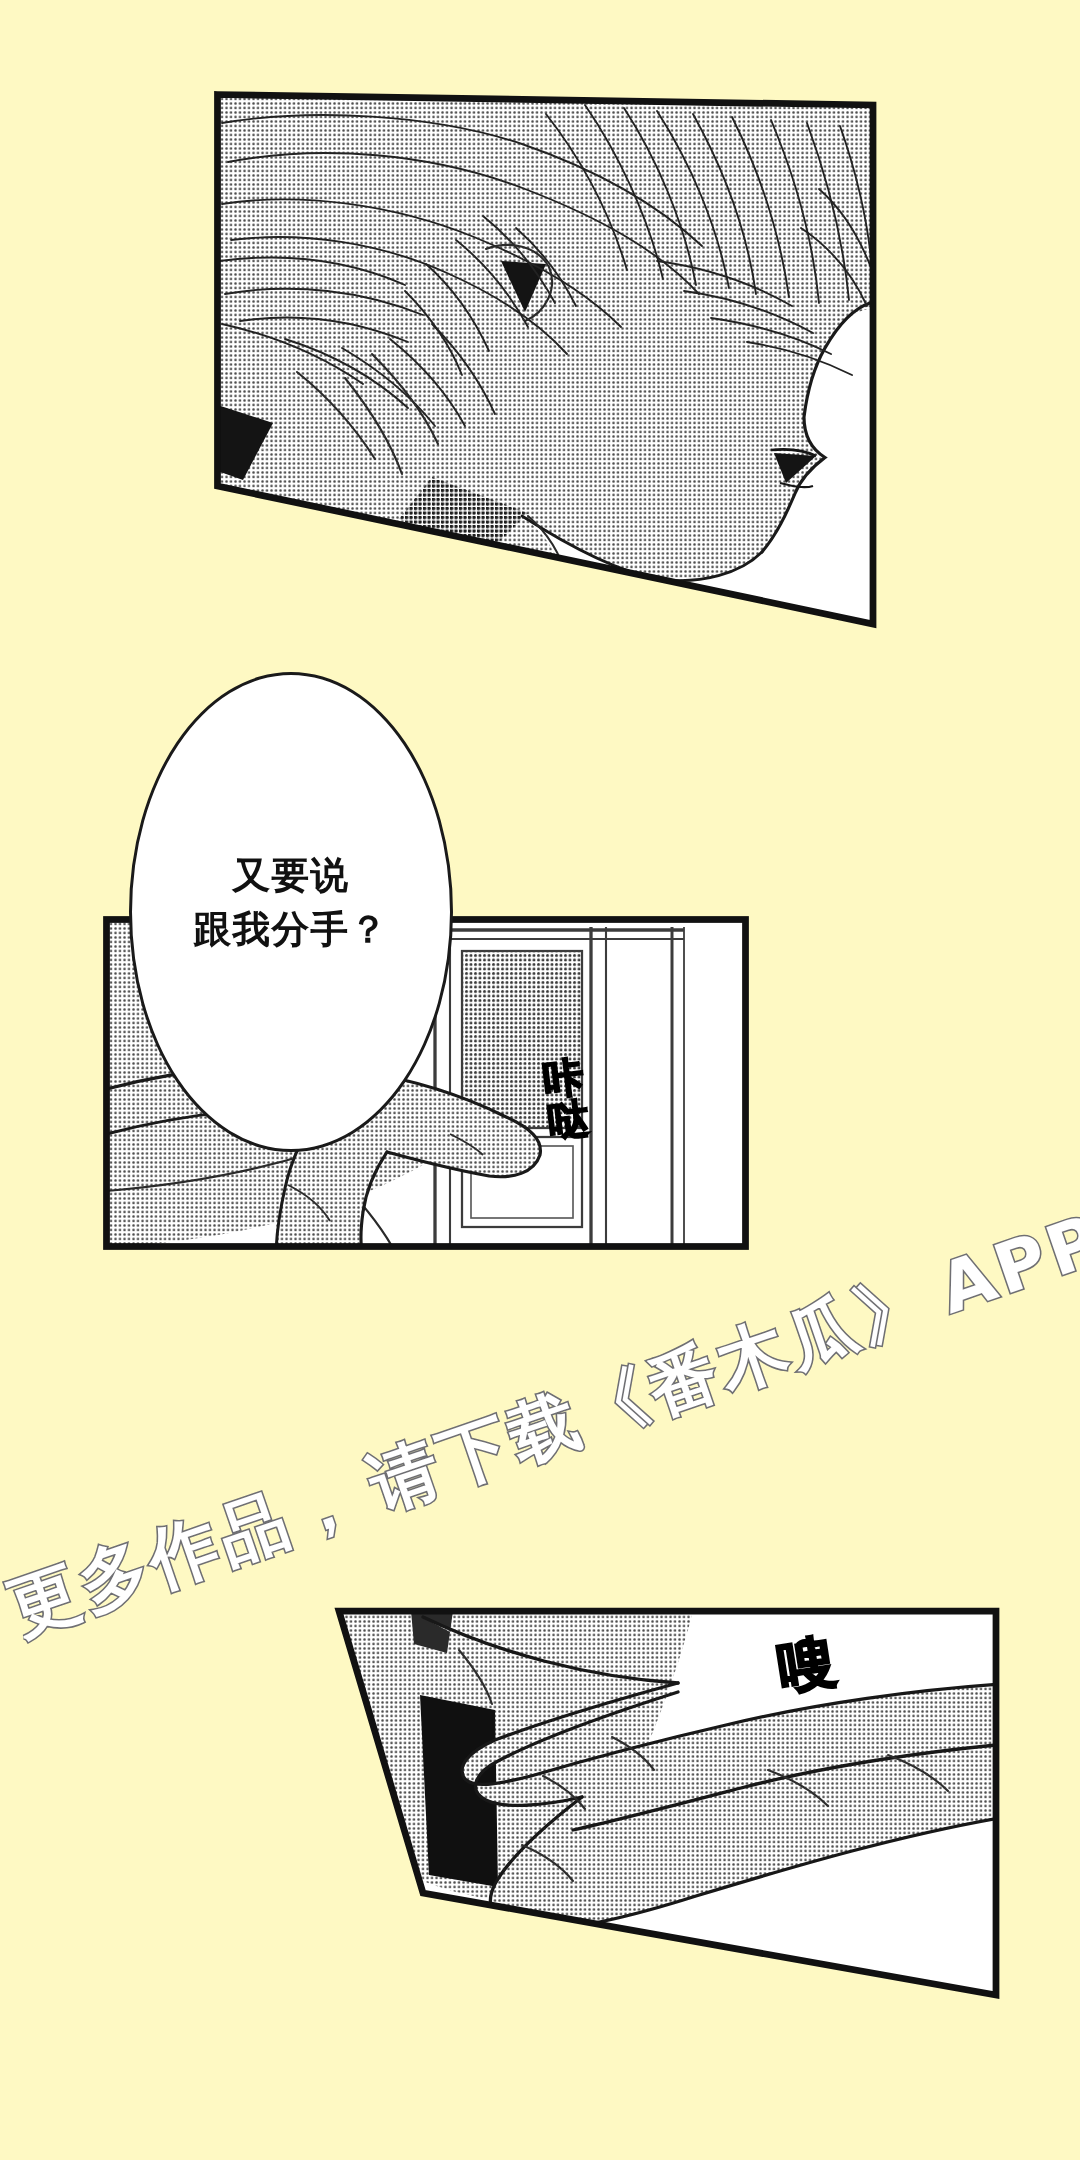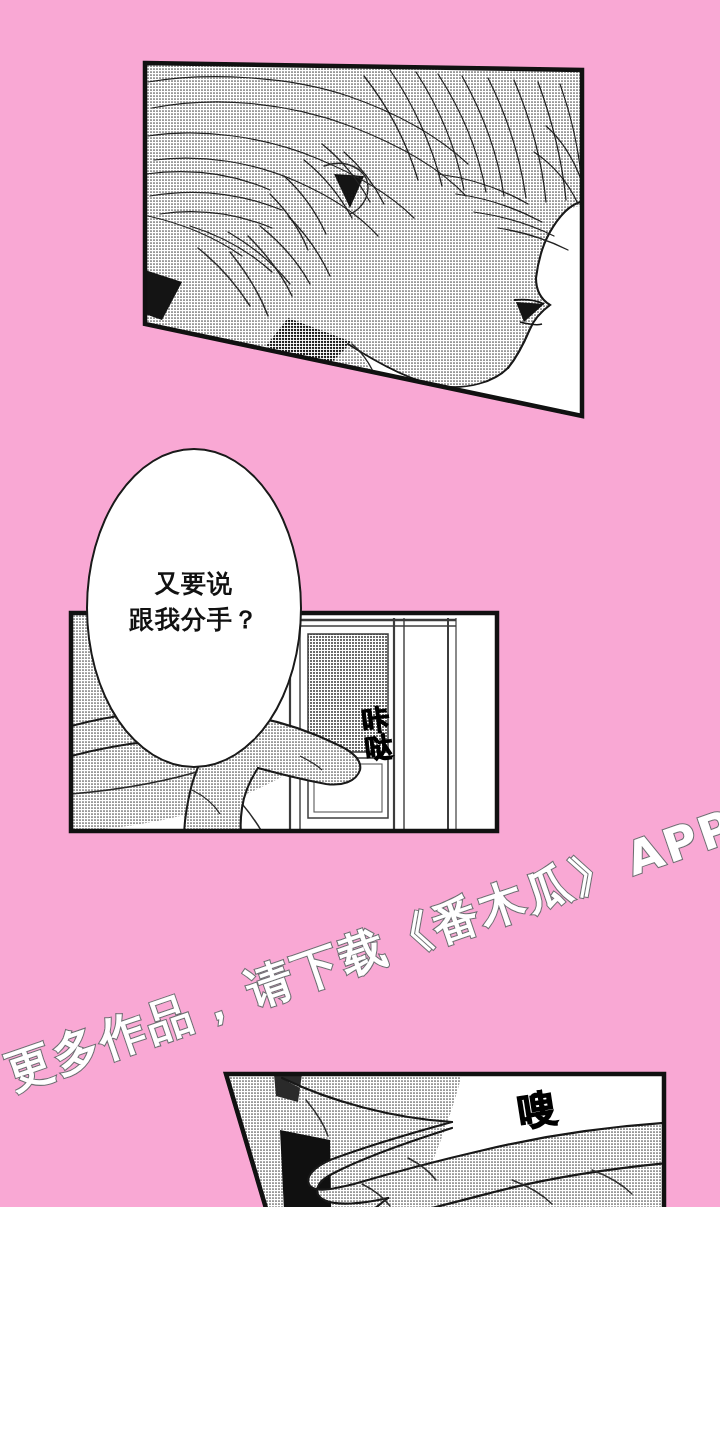--- a/index.html
+++ b/index.html
@@ -7,22 +7,22 @@
     margin: 0;
     padding: 0;
     background: #ffffff;
   }
   body {
     font-family: "Liberation Sans", sans-serif;
   }
   #page {
     position: relative;
     width: 720px;
-    height: 1207px;
-    background: #f9a8d4;
+    height: 1440px;
+    background: #fef9c3;
     overflow: hidden;
   }
 
   
   .panel {
     position: absolute;
     overflow: visible;
   }
   .panel-svg { display: block; overflow: visible; }
 

